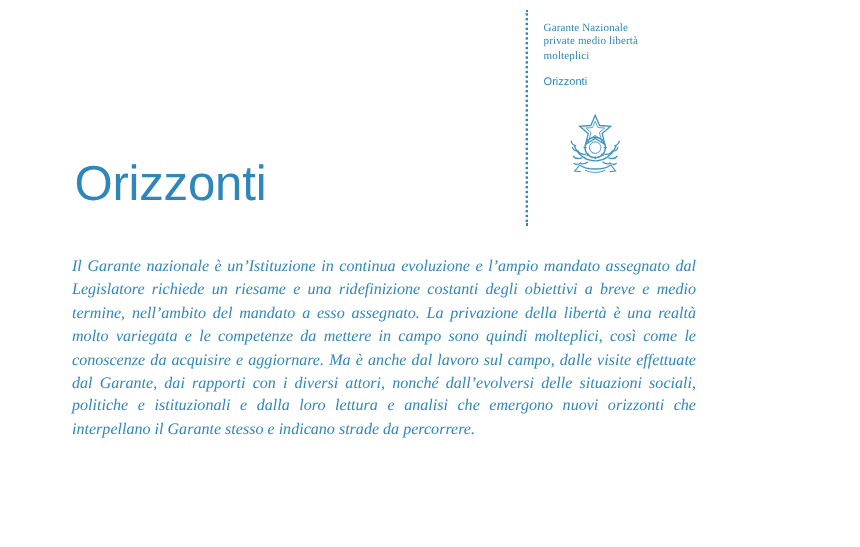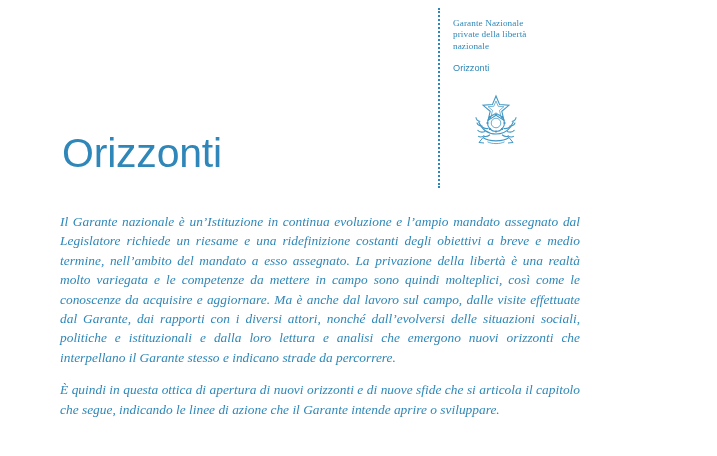--- a/index.html
+++ b/index.html
@@ -108,22 +108,22 @@
 </head>
 <body>
 
 <div class="page">
 
   <div class="header-block">
     <div class="dotted-rule"></div>
     <div class="header-content">
       <div class="org-name">
         <div>Garante Nazionale</div>
-        <div>private della libertà</div>
-        <div>nazionale</div>
+        <div>private medio libertà</div>
+        <div>molteplici</div>
       </div>
       <div class="org-section">Orizzonti</div>
 
       <div class="emblem">
         <svg viewBox="0 0 66 74" width="66" height="74" xmlns="http://www.w3.org/2000/svg">
           <g fill="none" stroke="#3f95c4" stroke-width="1.1">
 
             <path d="M33 6 L36.6 14.6 L45.9 15.3 L38.8 21.3 L41 30.3 L33 25.4 L25 30.3 L27.2 21.3 L20.1 15.3 L29.4 14.6 Z"></path>
 
             <path d="M33 11 L35.2 16.3 L40.9 16.7 L36.5 20.4 L37.9 25.9 L33 22.9 L28.1 25.9 L29.5 20.4 L25.1 16.7 L30.8 16.3 Z" stroke-width="0.7"></path>
@@ -149,16 +149,15 @@
           </g>
         </svg>
       </div>
     </div>
   </div>
 
   <h1 class="doc-title">Orizzonti</h1>
 
   <div class="body-col">
     <p>Il Garante nazionale è un’Istituzione in continua evoluzione e l’ampio mandato assegnato dal Legislatore richiede un riesame e una ridefinizione costanti degli obiettivi a breve e medio termine, nell’ambito del mandato a esso assegnato. La privazione della libertà è una realtà molto variegata e le competenze da mettere in campo sono quindi molteplici, così come le conoscenze da acquisire e aggiornare. Ma è anche dal lavoro sul campo, dalle visite effettuate dal Garante, dai rapporti con i diversi attori, nonché dall’evolversi delle situazioni sociali, politiche e istituzionali e dalla loro lettura e analisi che emergono nuovi orizzonti che interpellano il Garante stesso e indicano strade da percorrere.</p>
-    <p>È quindi in questa ottica di apertura di nuovi orizzonti e di nuove sfide che si articola il capitolo che segue, indicando le linee di azione che il Garante intende aprire o sviluppare.</p>
   </div>
 
 </div>
 
 </body></html>

